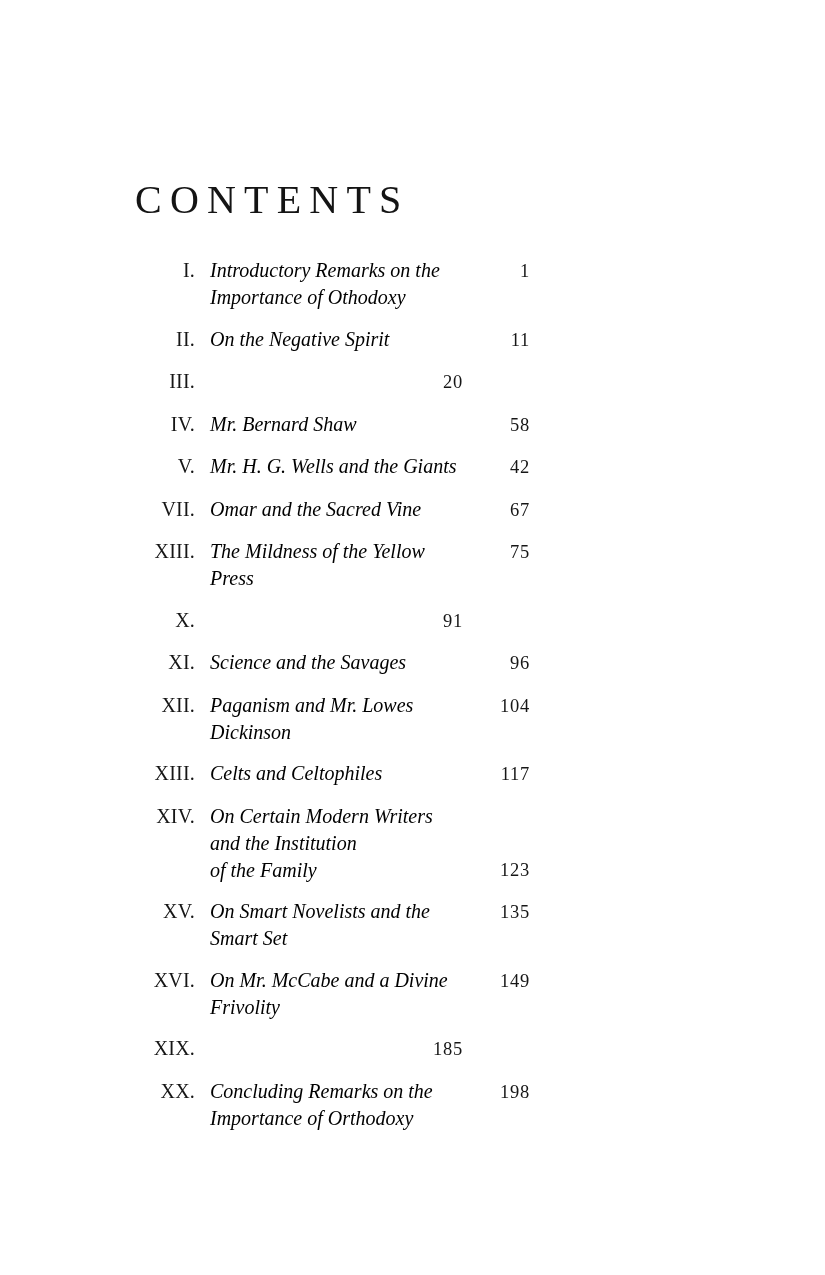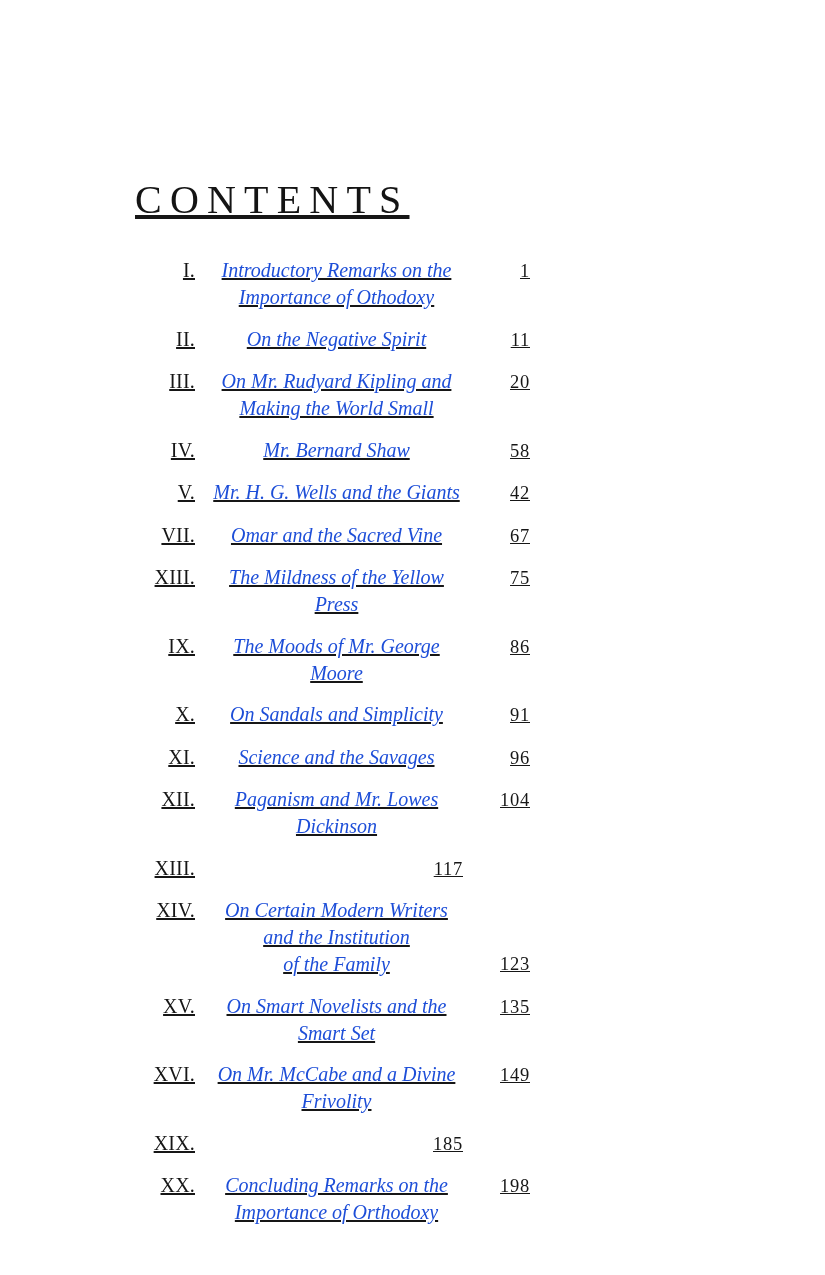--- a/index.html
+++ b/index.html
@@ -10,21 +10,20 @@
   body {
     height: 1275px;
     font-family: "Liberation Serif", "DejaVu Serif", serif;
     color: #161616;
     overflow: hidden;
   }
   .book-page {
     width: 660px;
     height: 1275px;
     padding: 180px 130px 0 135px;
-    text-decoration: underline;
   }
   .contents-title {
     font-family: "Liberation Serif", "DejaVu Serif", serif;
     font-size: 40px;
     font-weight: normal;
     letter-spacing: 0.205em;
     line-height: 1;
     color: #141414;
     white-space: nowrap;
   }
@@ -41,22 +40,21 @@
     line-height: 27px;
   }
   .toc-numeral {
     text-align: right;
     letter-spacing: 0.01em;
     color: #161616;
     white-space: nowrap;
   }
   .toc-title-cell {
     font-style: italic;
-    color: #1d4ed8;
-    text-align: center;
+    color: #000000;
   }
   .toc-title-line2 { display: block; }
   .toc-page {
     text-align: right;
     font-size: 18.5px;
     font-variant-numeric: oldstyle-nums;
     letter-spacing: 0.04em;
     color: #161616;
   }
   .toc-row.two-line .toc-page { align-self: end; }
@@ -81,24 +79,20 @@
     <span class="toc-numeral">II.</span>
     <span class="toc-title-cell">
       <span class="toc-title-line1">On the Negative Spirit</span>
       
     </span>
     <span class="toc-page">11</span>
   </div>
 
   <div class="toc-row">
     <span class="toc-numeral">III.</span>
-    <span class="toc-title-cell">
-      <span class="toc-title-line1">On Mr. Rudyard Kipling and Making the World Small</span>
-      
-    </span>
     <span class="toc-page">20</span>
   </div>
 
   <div class="toc-row">
     <span class="toc-numeral">IV.</span>
     <span class="toc-title-cell">
       <span class="toc-title-line1">Mr. Bernard Shaw</span>
       
     </span>
     <span class="toc-page">58</span>
@@ -125,35 +119,23 @@
 
   <div class="toc-row">
     <span class="toc-numeral">XIII.</span>
     <span class="toc-title-cell">
       <span class="toc-title-line1">The Mildness of the Yellow Press</span>
       
     </span>
     <span class="toc-page">75</span>
   </div>
 
-  <div class="toc-row">
-    <span class="toc-numeral">IX.</span>
-    <span class="toc-title-cell">
-      <span class="toc-title-line1">The Moods of Mr. George Moore</span>
-      
-    </span>
-    <span class="toc-page">86</span>
-  </div>
 
   <div class="toc-row">
     <span class="toc-numeral">X.</span>
-    <span class="toc-title-cell">
-      <span class="toc-title-line1">On Sandals and Simplicity</span>
-      
-    </span>
     <span class="toc-page">91</span>
   </div>
 
   <div class="toc-row">
     <span class="toc-numeral">XI.</span>
     <span class="toc-title-cell">
       <span class="toc-title-line1">Science and the Savages</span>
       
     </span>
     <span class="toc-page">96</span>
@@ -163,20 +145,24 @@
     <span class="toc-numeral">XII.</span>
     <span class="toc-title-cell">
       <span class="toc-title-line1">Paganism and Mr. Lowes Dickinson</span>
       
     </span>
     <span class="toc-page">104</span>
   </div>
 
   <div class="toc-row">
     <span class="toc-numeral">XIII.</span>
+    <span class="toc-title-cell">
+      <span class="toc-title-line1">Celts and Celtophiles</span>
+      
+    </span>
     <span class="toc-page">117</span>
   </div>
 
   <div class="toc-row two-line">
     <span class="toc-numeral">XIV.</span>
     <span class="toc-title-cell">
       <span class="toc-title-line1">On Certain Modern Writers and the Institution</span>
       <span class="toc-title-line2">of the Family</span>
     </span>
     <span class="toc-page">123</span>

